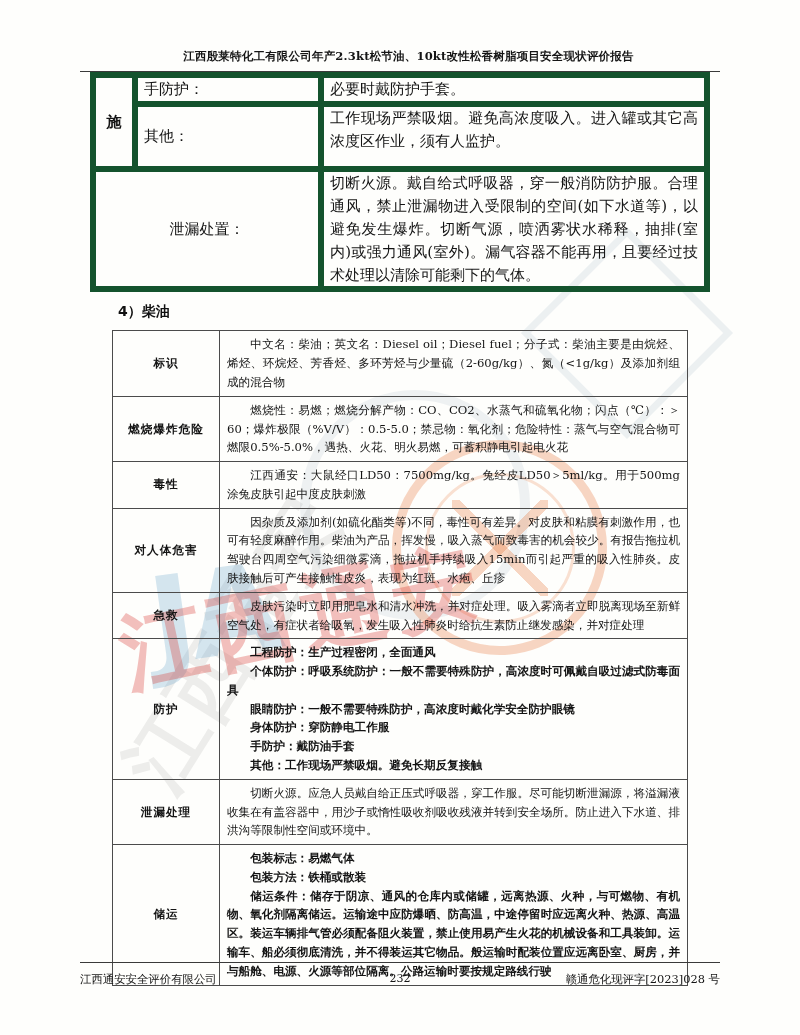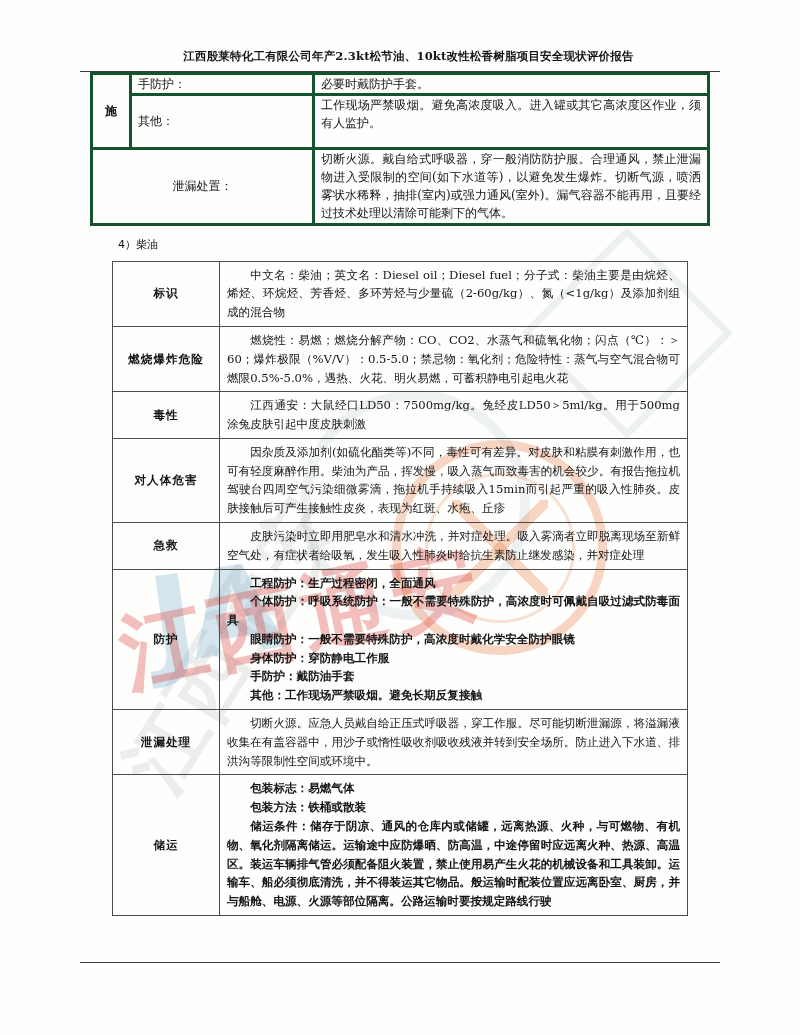--- a/index.html
+++ b/index.html
@@ -146,23 +146,23 @@
     margin: 0 80px 0 80px;
   }
 
   table.doc-table {
     border-collapse: collapse;
     width: 620px;
     margin: 0 auto;
     table-layout: fixed;
   }
   table.doc-table td {
-    border: 3px solid #14532d;
+    border: 6px solid #14532d;
     padding: 0 6px;
-    font-size: 12px;
+    font-size: 15px;
     line-height: 1.52;
     vertical-align: middle;
     color: #141414;
   }
   .tbl-top { margin-top: 10px; }
 
   td.lbl-v {
     text-align: center;
     font-weight: 700;
     width: 24px;
@@ -179,22 +179,22 @@
     vertical-align: middle;
   }
   td.body-cell {
     text-align: justify;
   }
   td.body-cell.pad-low { padding-bottom: 14px; }
 
   .section-title {
     width: 620px;
     margin: 11px auto 9px auto;
-    font-size: 11px;
-    font-weight: 400;
+    font-size: 14px;
+    font-weight: 700;
     padding-left: 28px;
     box-sizing: border-box;
     font-family: "DejaVu Sans", "Liberation Sans", sans-serif;
     color: #111;
   }
 
   table.prop-table {
     border-collapse: collapse;
     width: 576px;
     margin: 0 auto;
@@ -339,14 +339,19 @@
           <span class="ind">包装方法：铁桶或散装</span>
           <span class="ind">储运条件：储存于阴凉、通风的仓库内或储罐，远离热源、火种，与可燃物、有机物、氧化剂隔离储运。运输途中应防爆晒、防高温，中途停留时应远离火种、热源、高温区。装运车辆排气管必须配备阻火装置，禁止使用易产生火花的机械设备和工具装卸。运输车、船必须彻底清洗，并不得装运其它物品。般运输时配装位置应远离卧室、厨房，并与船舱、电源、火源等部位隔离。公路运输时要按规定路线行驶</span>
         </td>
       </tr>
     </tbody>
       </table>
 
   </div>
 
   <div class="footer-rule"></div>
+  <div class="doc-footer">
+    <span>江西通安安全评价有限公司</span>
+    <span class="f-center">232</span>
+    <span>赣通危化现评字[2023]028 号</span>
+  </div>
 
 </div>
 
 </body></html>

